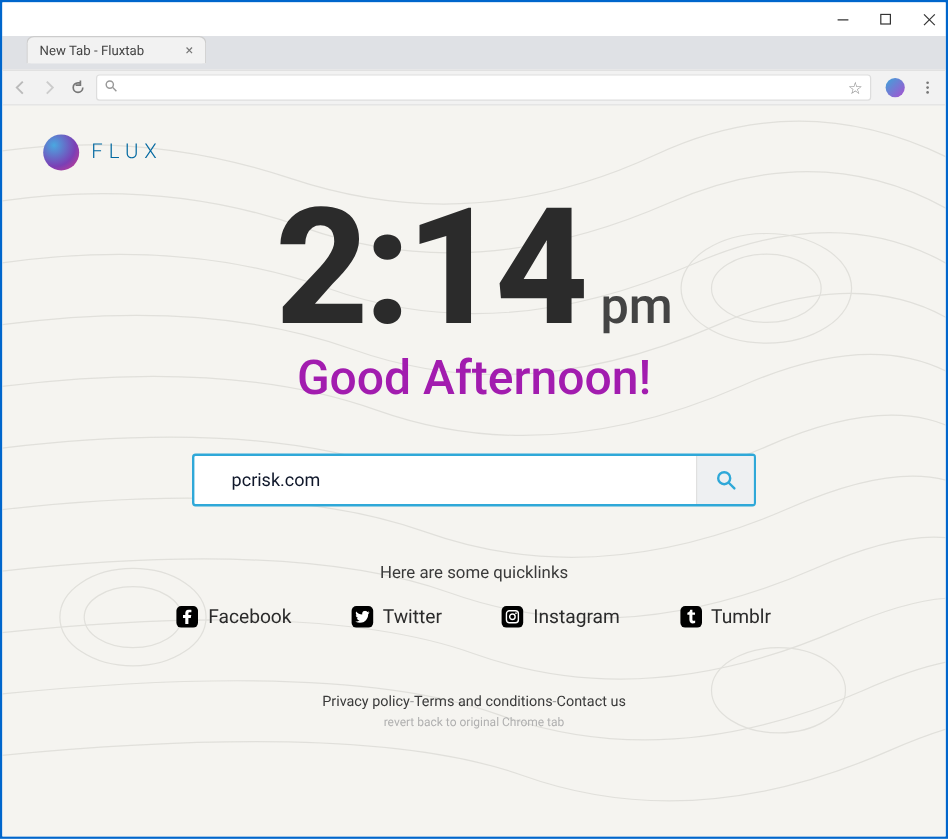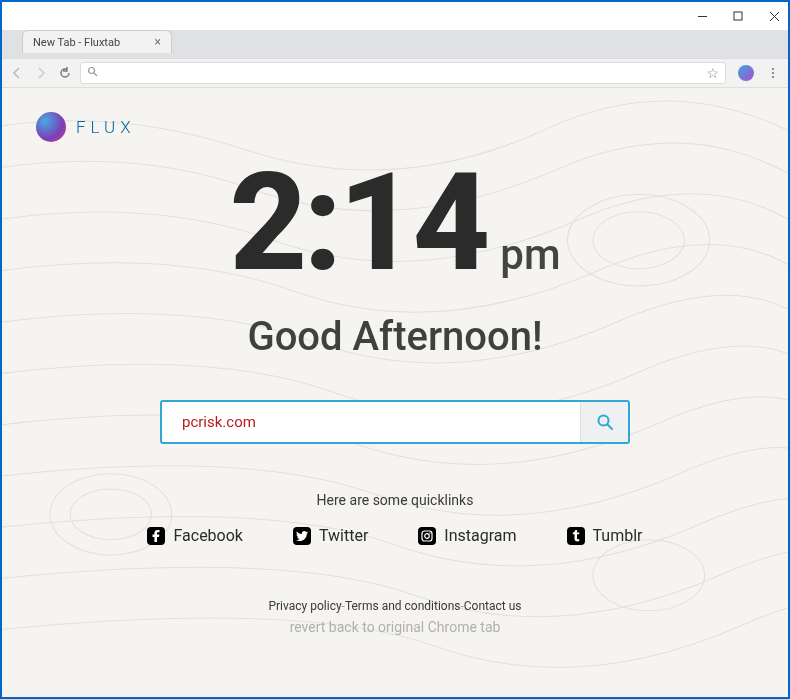--- a/index.html
+++ b/index.html
@@ -130,39 +130,38 @@
 }
 .clock .ampm {
   font-size: 42px;
   font-weight: 500;
   margin-left: 14px;
   color: #444;
 }
 .greeting {
   font-size: 40px;
   font-weight: 500;
-  color: #404040;
-  margin-top: 22px;
+  color: #a21caf;
 }
 .searchwrap {
   margin-top: 40px;
   width: 470px;
   height: 44px;
   display: flex;
   border: 2px solid #2fa8d8;
   border-radius: 3px;
   background: #fff;
 }
 .searchinput {
   flex: 1;
   border: none;
   outline: none;
-  padding: 0 20px;
+  padding: 0 31px;
   font-size: 15px;
-  color: #b91c1c;
+  color: #0f172a;
   font-family: inherit;
   background: transparent;
 }
 .searchbtn {
   width: 48px;
   background: #eef0f2;
   border: none;
   border-left: 1px solid #e0e0e0;
   display: flex;
   align-items: center;
@@ -199,21 +198,21 @@
   margin-top: 54px;
   display: flex;
   gap: 0;
   font-size: 12px;
   color: #3a3a3a;
 }
 .footer a { cursor: pointer; }
 .footer .sep { color: #999; }
 .revert {
   margin-top: 6px;
-  font-size: 14px;
+  font-size: 10px;
   color: #b0b0b0;
   cursor: pointer;
 }
 </style>
 </head>
 <body>
 
 <div class="window">
 
   <div class="titlebar">

